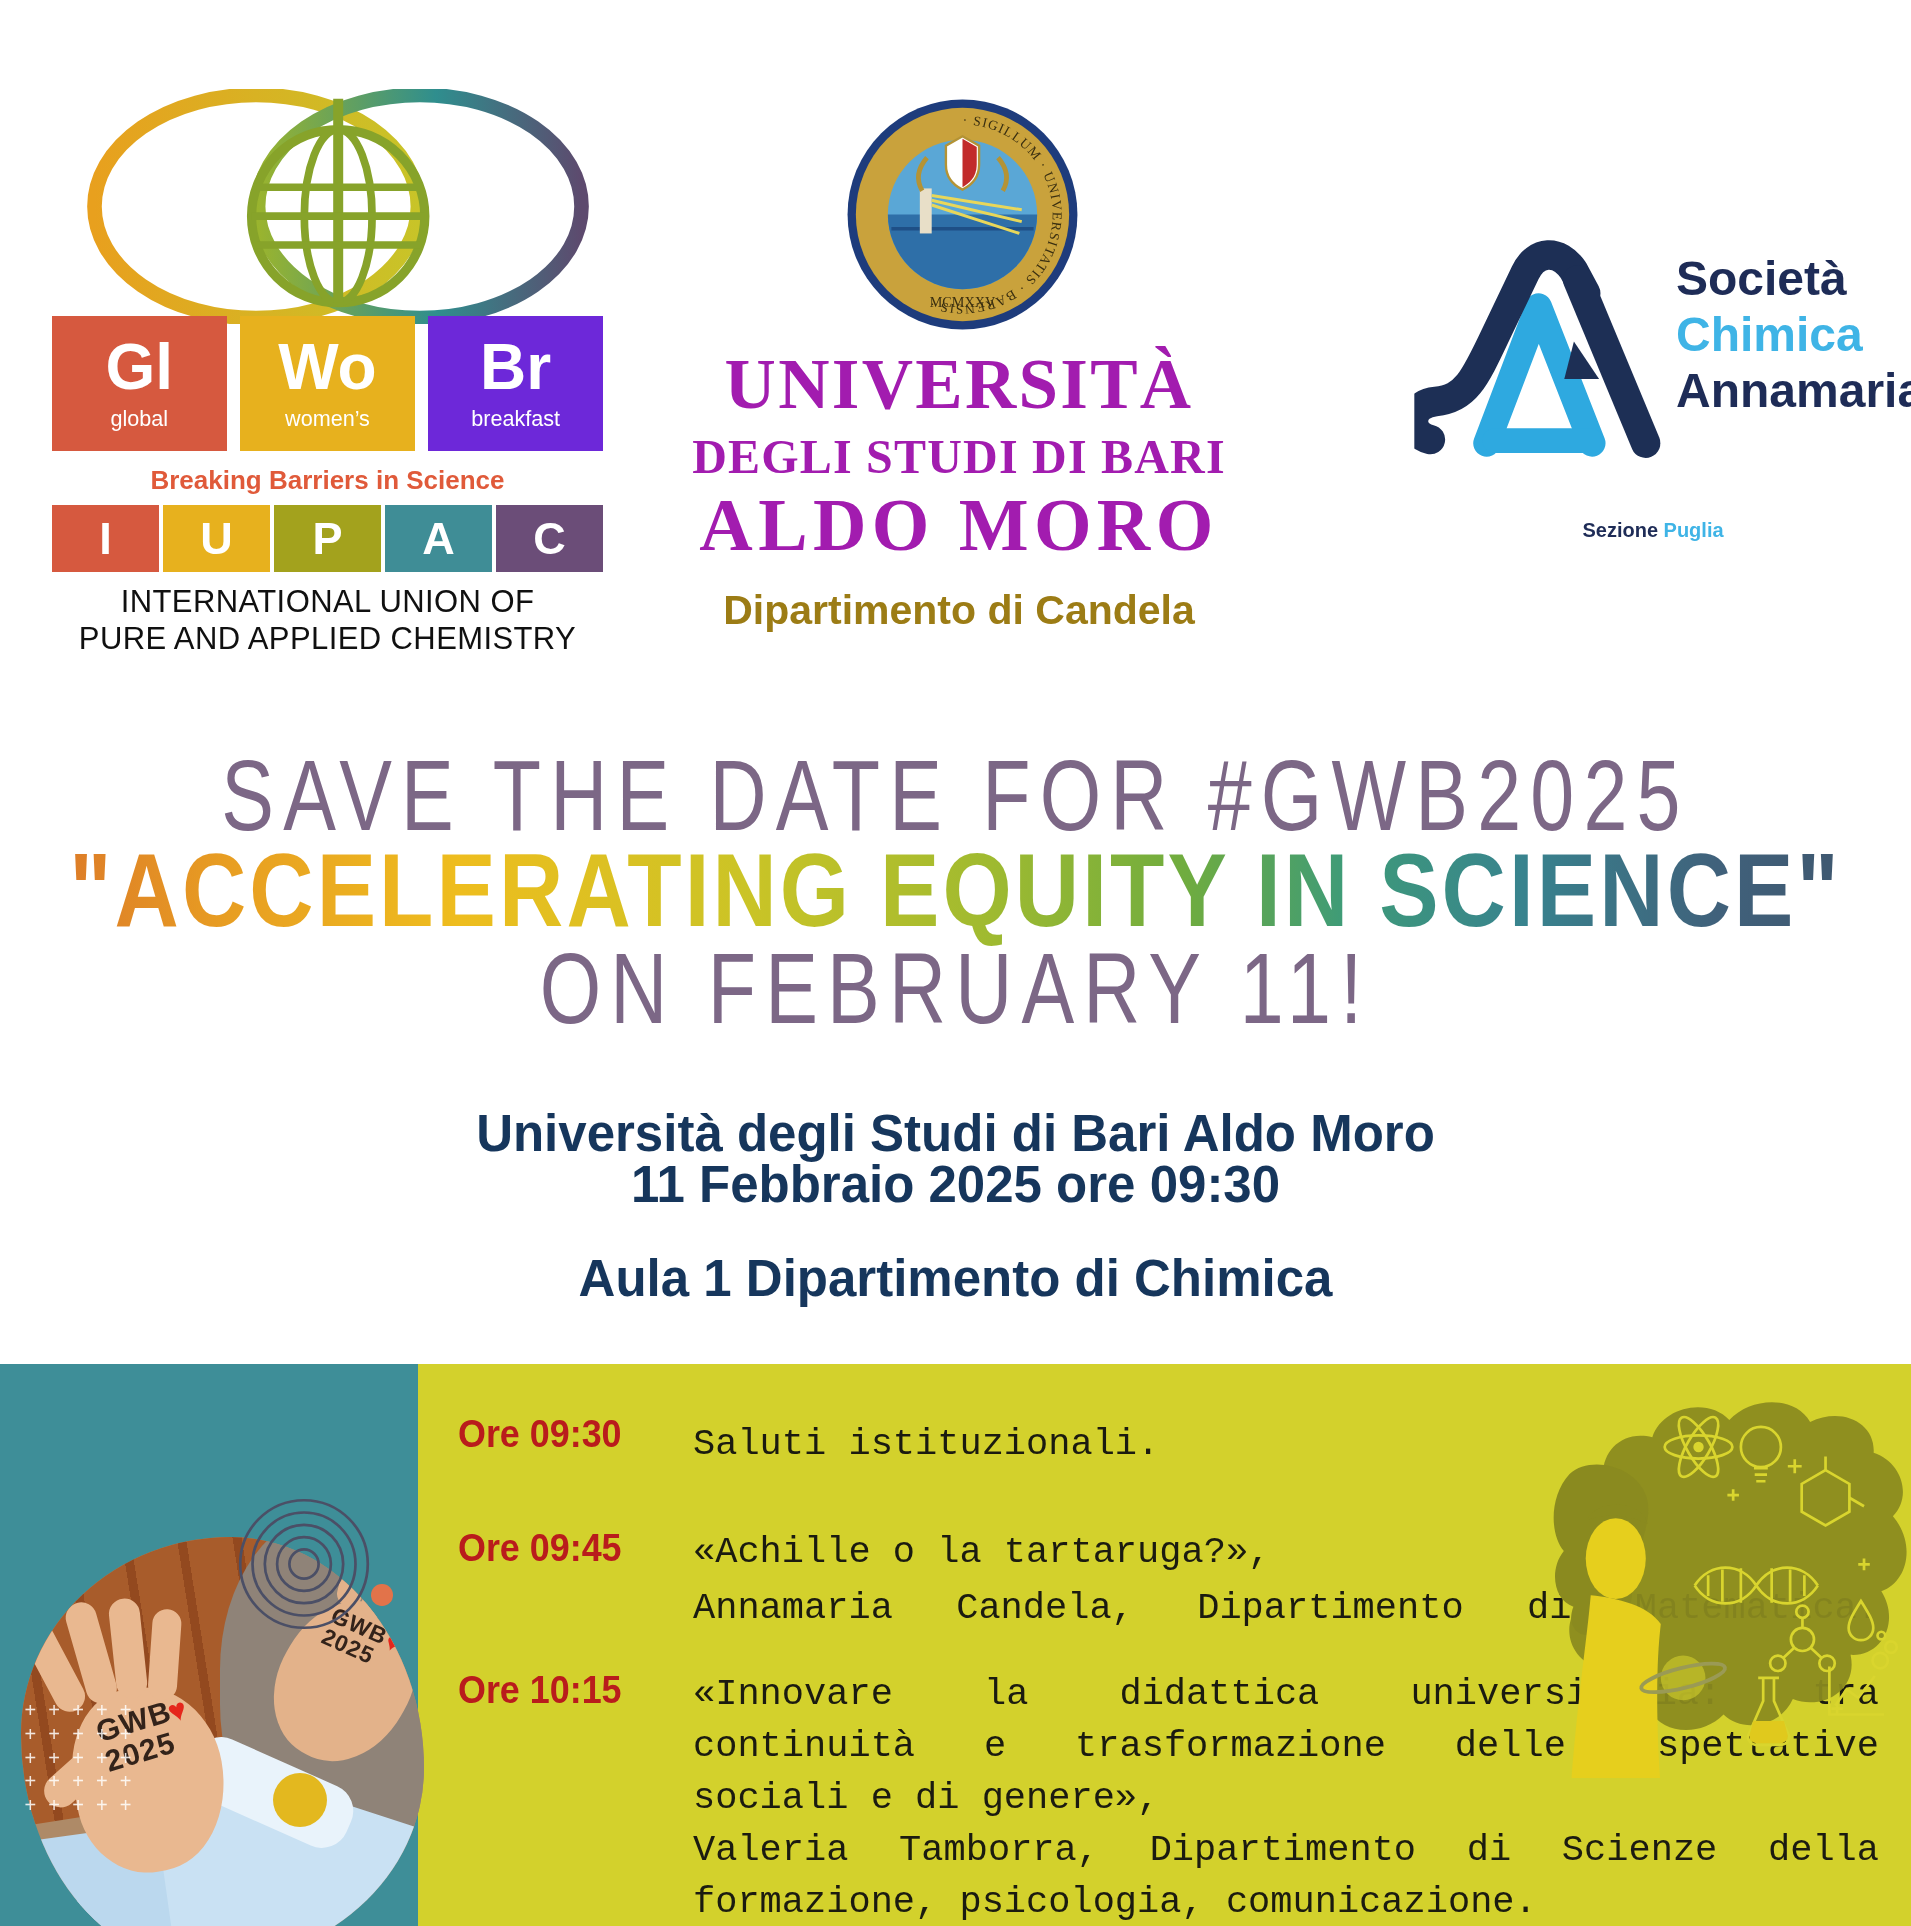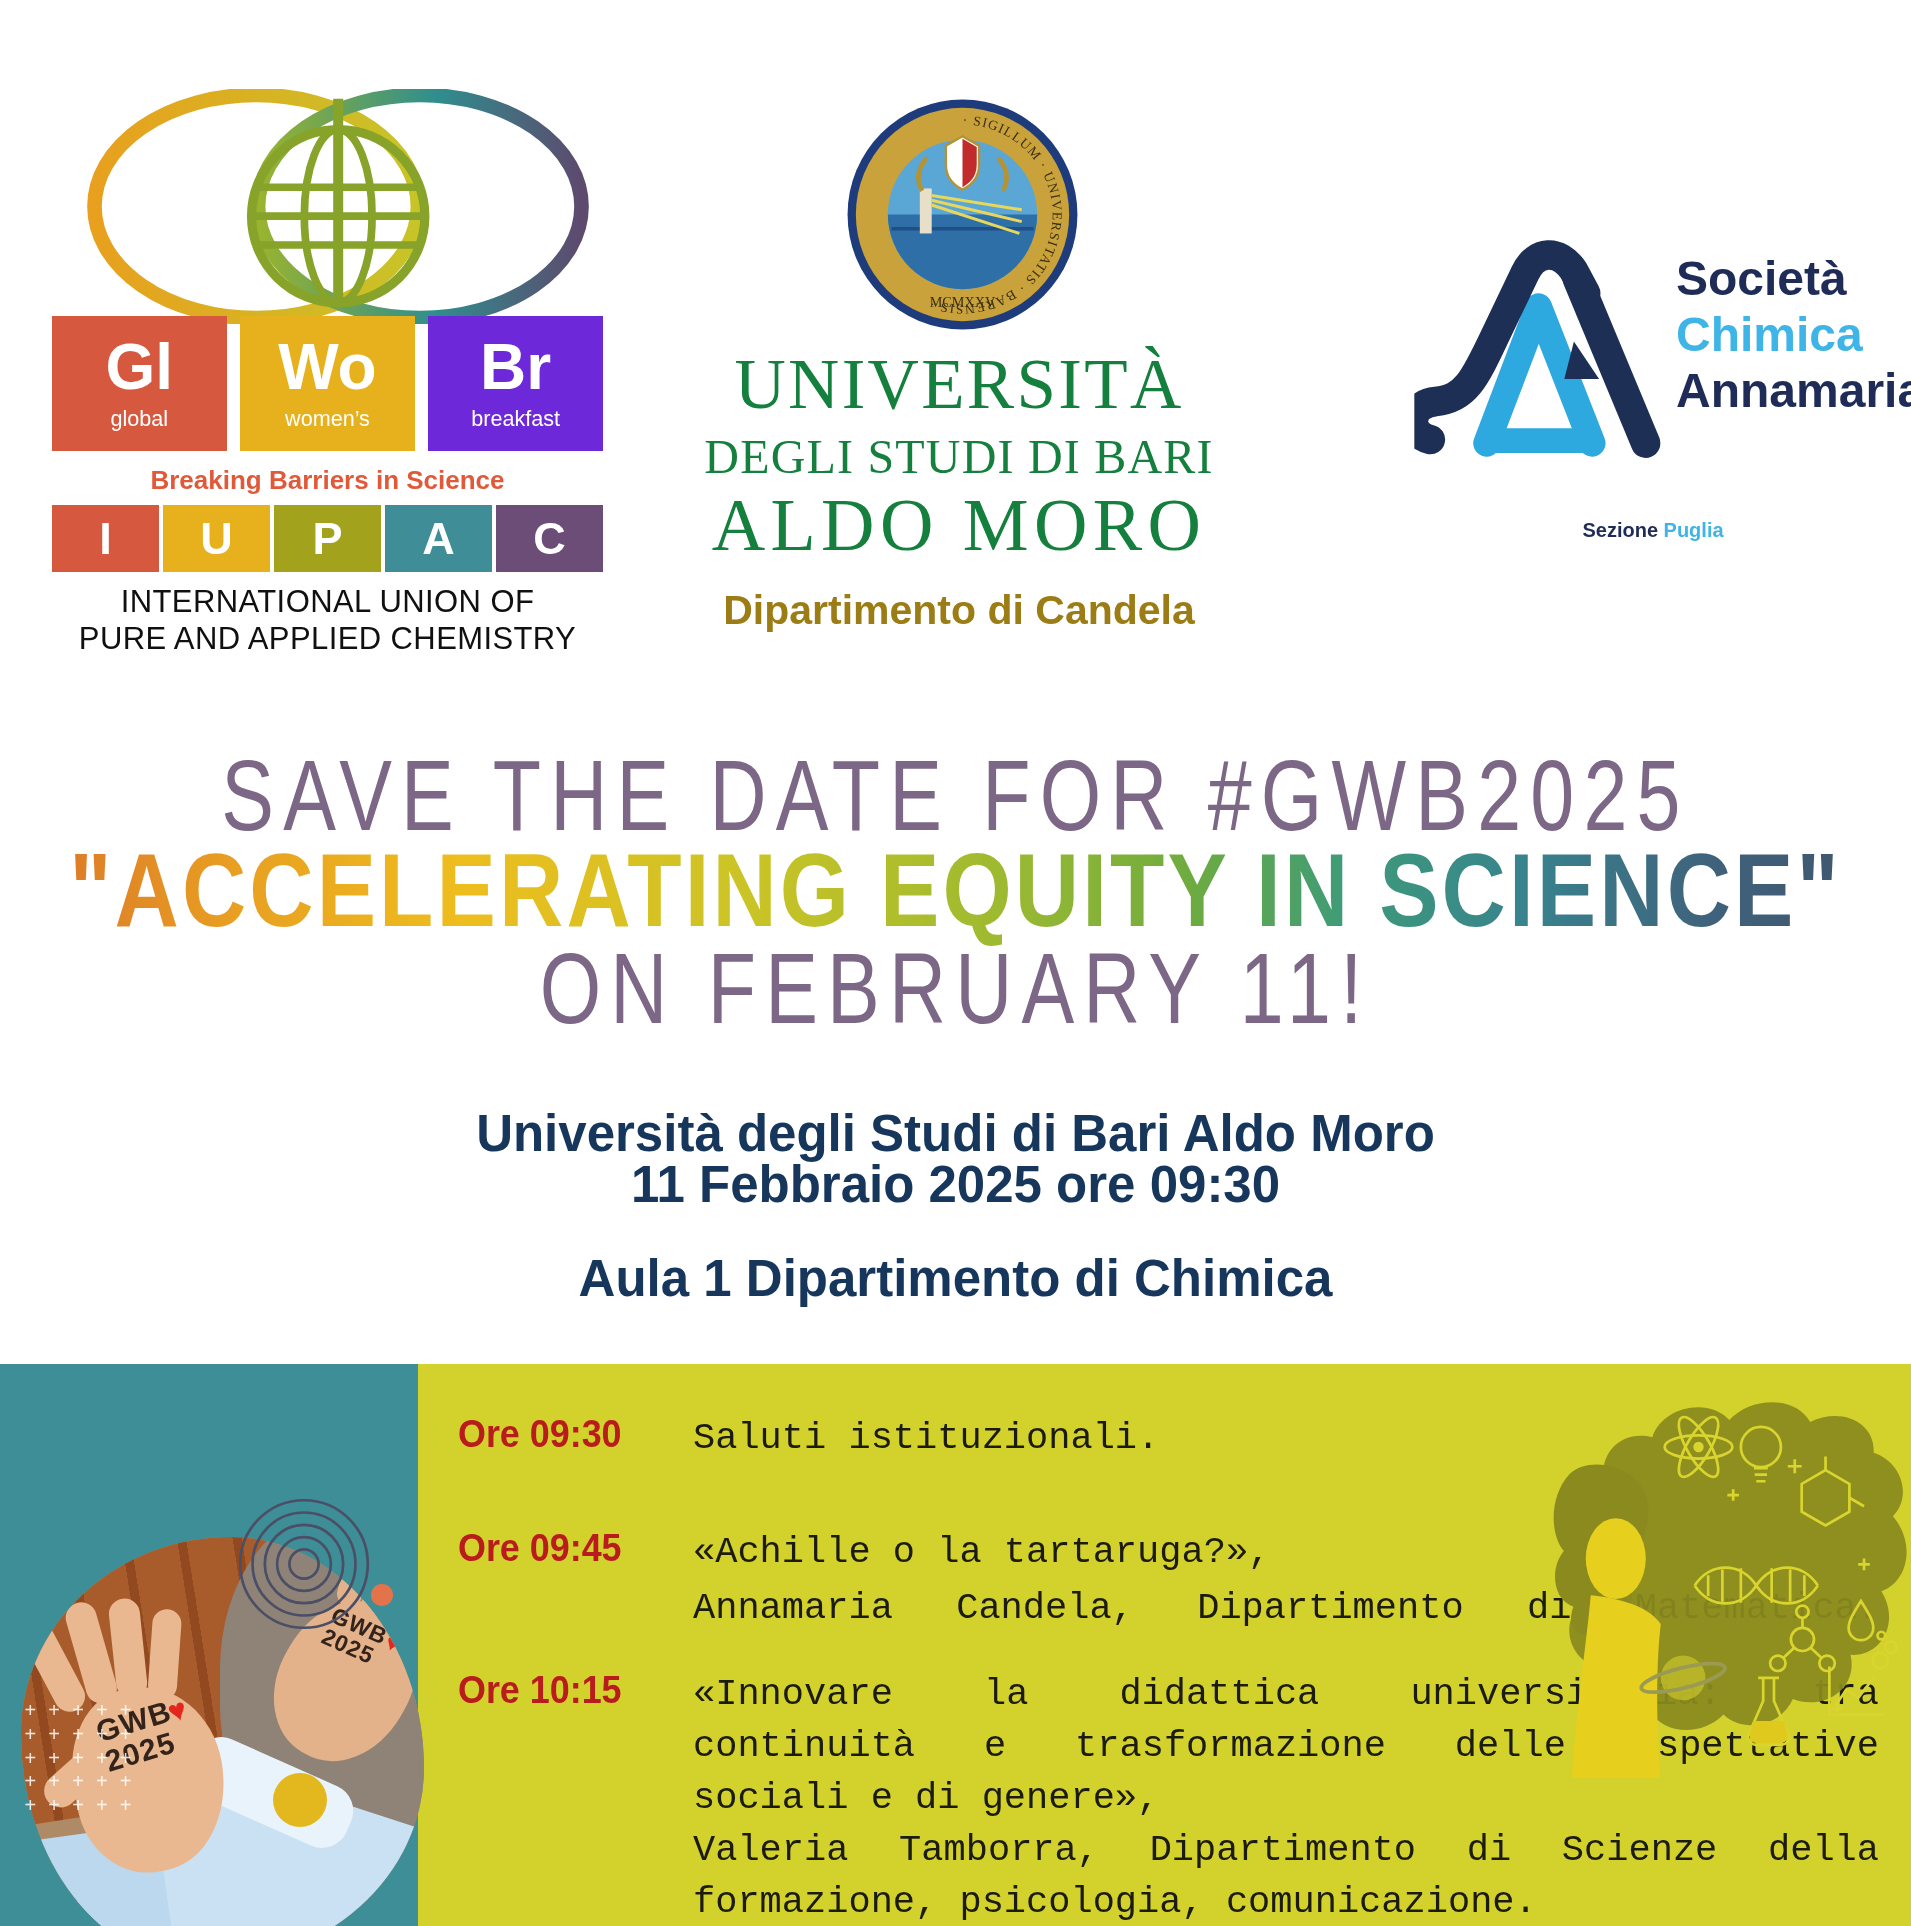--- a/index.html
+++ b/index.html
@@ -16,21 +16,21 @@
   .tile-red{background:#D6593F;} .tile-yel{background:#E7B11E;} .tile-oli{background:#6d28d9;}
   #gwb-tagline{left:0;top:376px;width:551px;text-align:center;font-size:26px;font-weight:700;color:#E05A3A;}
   #iupac-row{left:0;top:416px;width:551px;height:67px;display:flex;gap:3.9px;}
   .ichip{flex:1;display:flex;align-items:center;justify-content:center;color:#fff;font-size:45px;font-weight:700;}
   .ic0{background:#D6593F;} .ic1{background:#E7B11E;} .ic2{background:#A3A21D;} .ic3{background:#3F8D96;} .ic4{background:#6B4D78;}
   .orgline{left:0;width:551px;text-align:center;font-size:31px;color:#101010;letter-spacing:0.4px;}
   #org1{top:495px;} #org2{top:532px;}
 
   #uniba{left:674px;top:96px;width:570px;height:539px;}
   #seal{left:170px;top:0px;width:237px;height:237px;}
-  .uniline{left:0;width:570px;text-align:center;color:#15803d;font-family:"Liberation Serif",serif;font-weight:400;}
+  .uniline{left:0;width:570px;text-align:center;color:#a21caf;font-family:"Liberation Serif",serif;font-weight:700;}
   #uni1{top:248px;font-size:71px;letter-spacing:2.3px;}
   #uni2{top:333px;font-size:48px;letter-spacing:1.2px;}
   #uni3{top:387px;font-size:74px;letter-spacing:5.4px;}
   #dept{top:491px;left:0;width:570px;text-align:center;font-size:41px;font-weight:700;color:#9C7C15;}
 
   #sci-top{left:1395px;top:193px;width:516px;height:385px;}
   #sci-top .mark{left:19px;top:7.7px;width:247px;height:281px;}
   .sciline{left:281px;width:235px;font-size:48px;font-weight:700;line-height:56px;}
   .sci-navy{color:#1E2C57;} .sci-blue{color:#3FB4E6;}
   #sezione{left:0;top:326px;width:516px;text-align:center;font-size:20px;font-weight:600;}
@@ -82,21 +82,21 @@
             grid-template-columns:repeat(5,1fr);grid-template-rows:repeat(5,1fr);}
   #plusgrid span{color:rgba(255,255,255,.85);font-size:20px;text-align:center;line-height:23px;}
 
   
   .slabel{left:40px;width:231px;font-size:39px;font-weight:700;color:#b91c1c;white-space:nowrap;}
   .slabel span{display:inline-block;transform:scaleX(.92);transform-origin:left;}
   .sline{left:275px;width:1186px;height:52px;font-family:"Liberation Mono",monospace;
          font-size:37px;line-height:52px;color:#1B1B10;white-space:nowrap;}
   .just{white-space:normal;text-align:justify;text-align-last:justify;}
   #lab0{top:48px;} #lab1{top:162px;} #lab2{top:304px;}
-  #l00{top:48px;}
+  #l00{top:54px;}
   #l10{top:162px;} #l11{top:218px;}
   #l20{top:304px;} #l21{top:356px;} #l22{top:408px;} #l23{top:460px;} #l24{top:512px;}
 
   
   #illus{left:1115px;top:5.8px;width:378px;height:408px;z-index:1;}
 </style>
 </head>
 <body>
 
 <svg width="0" height="0" style="position:absolute">

